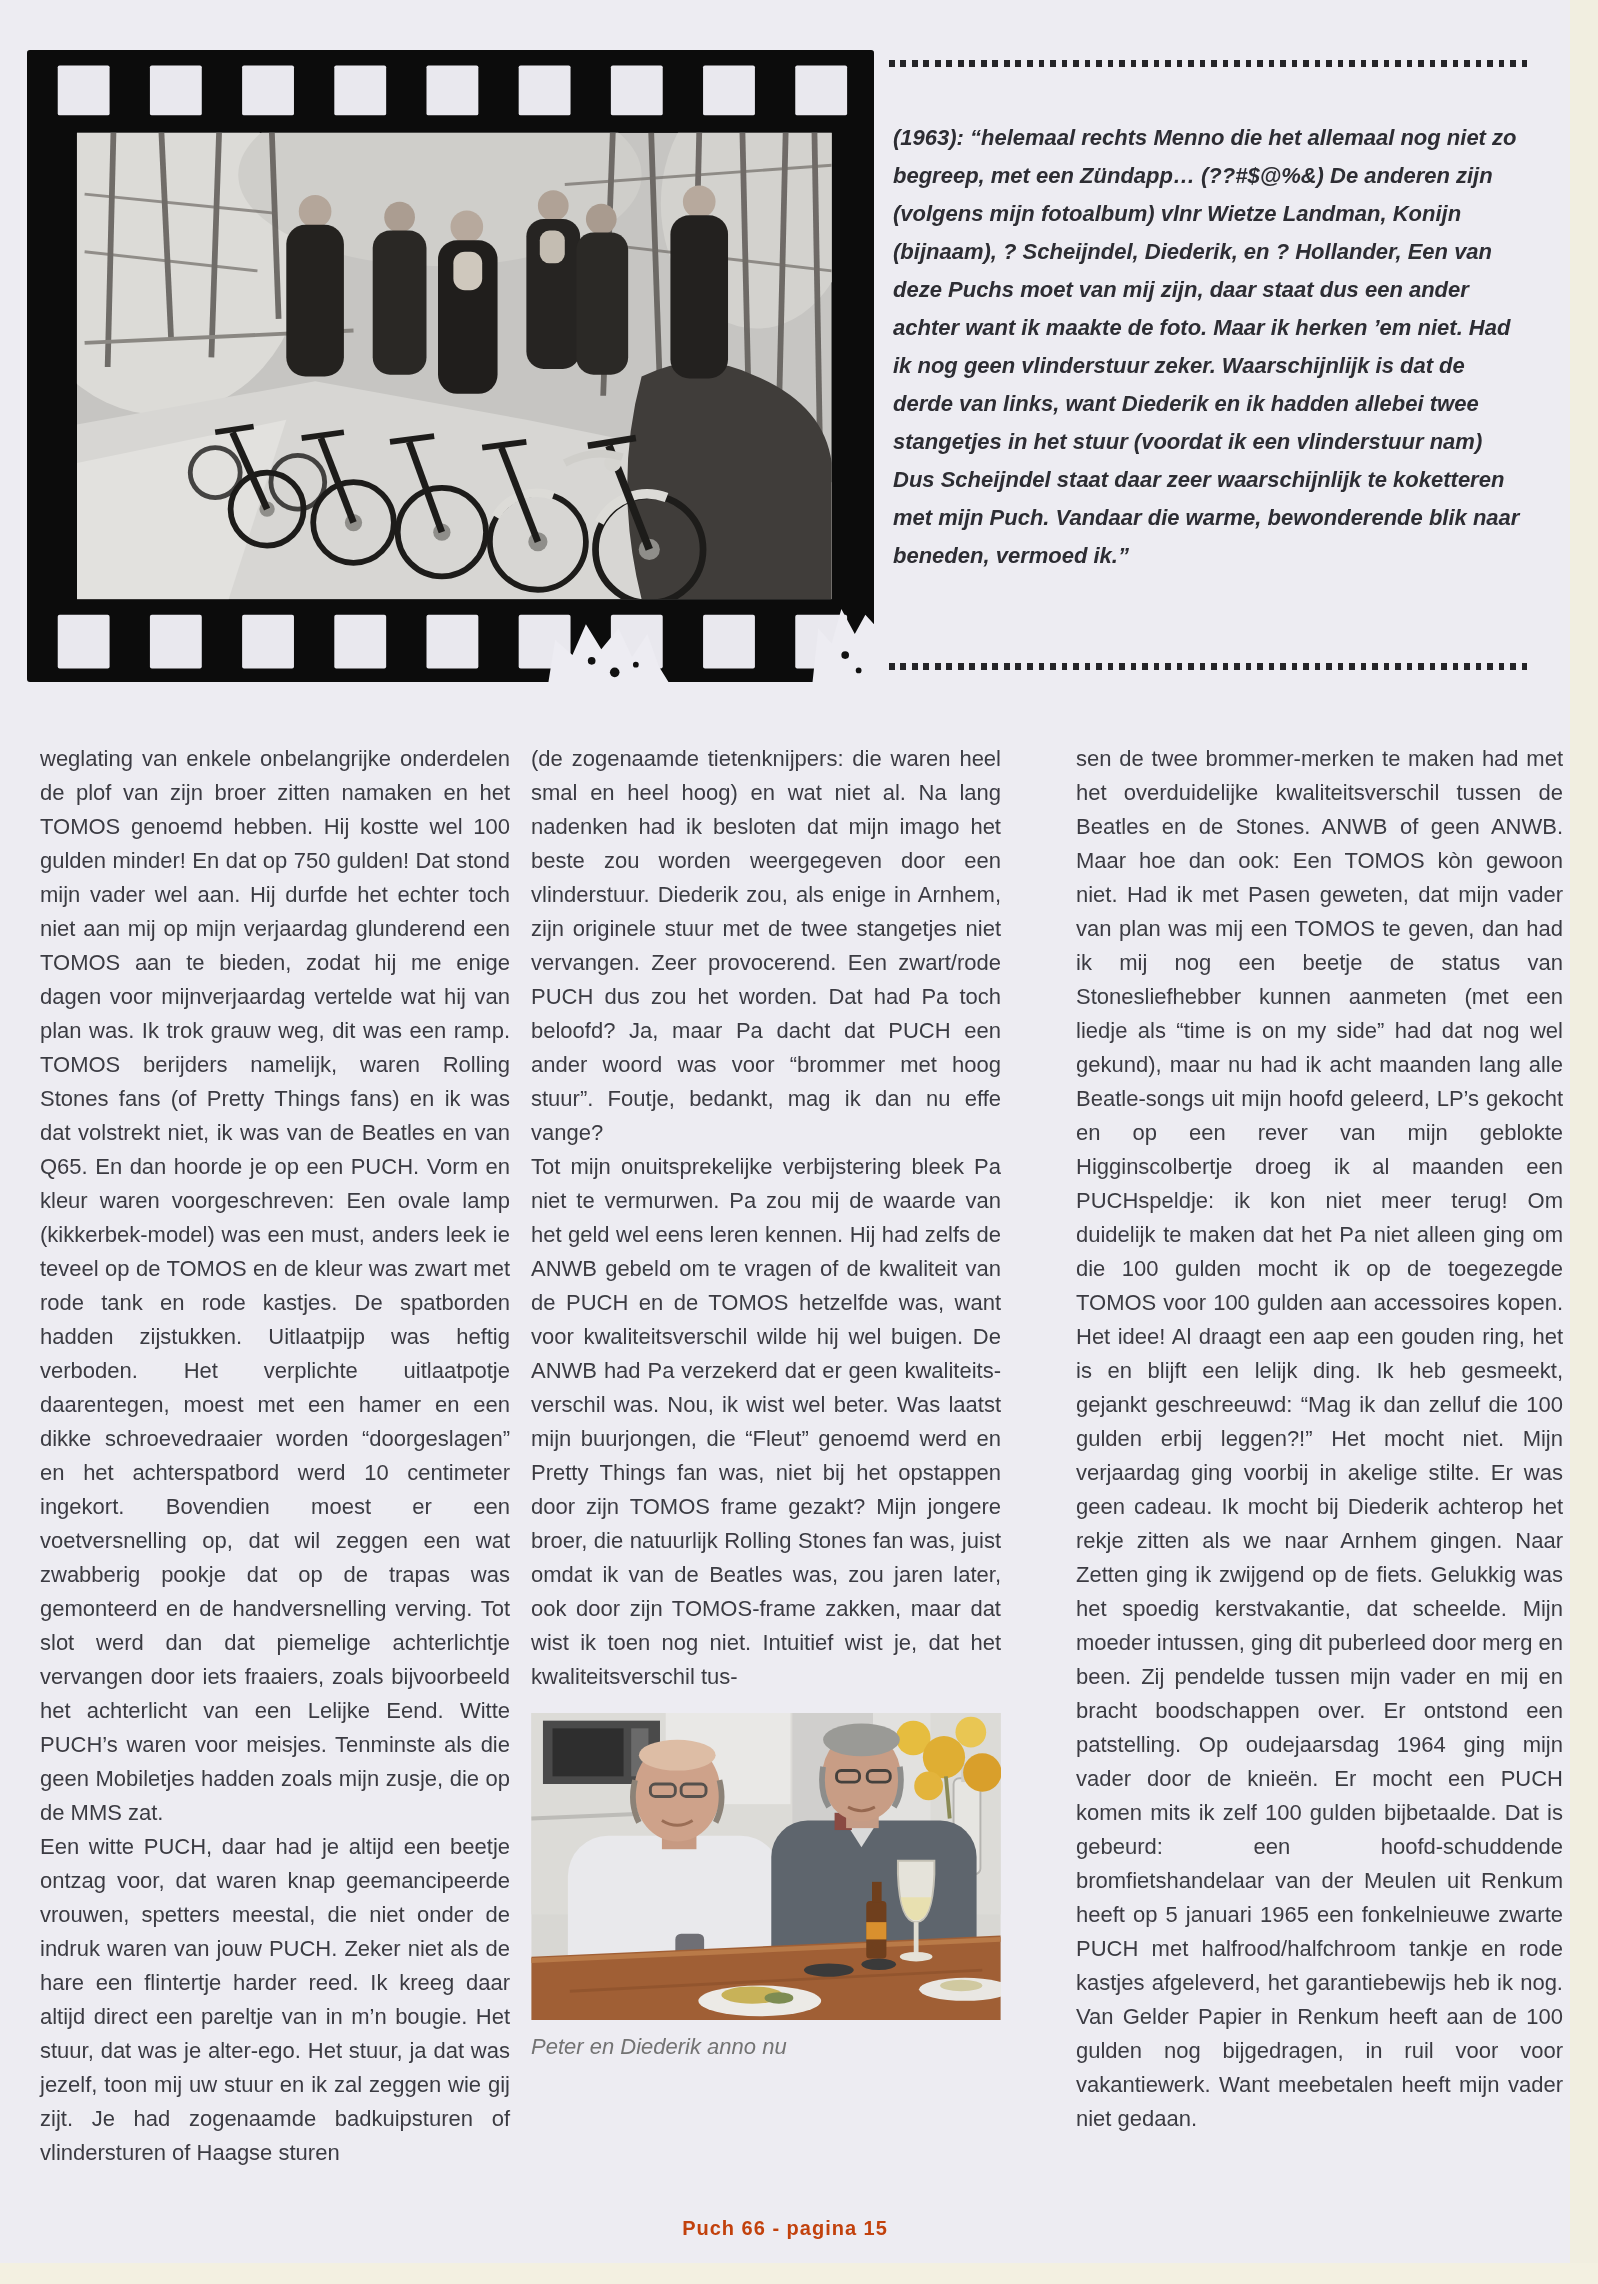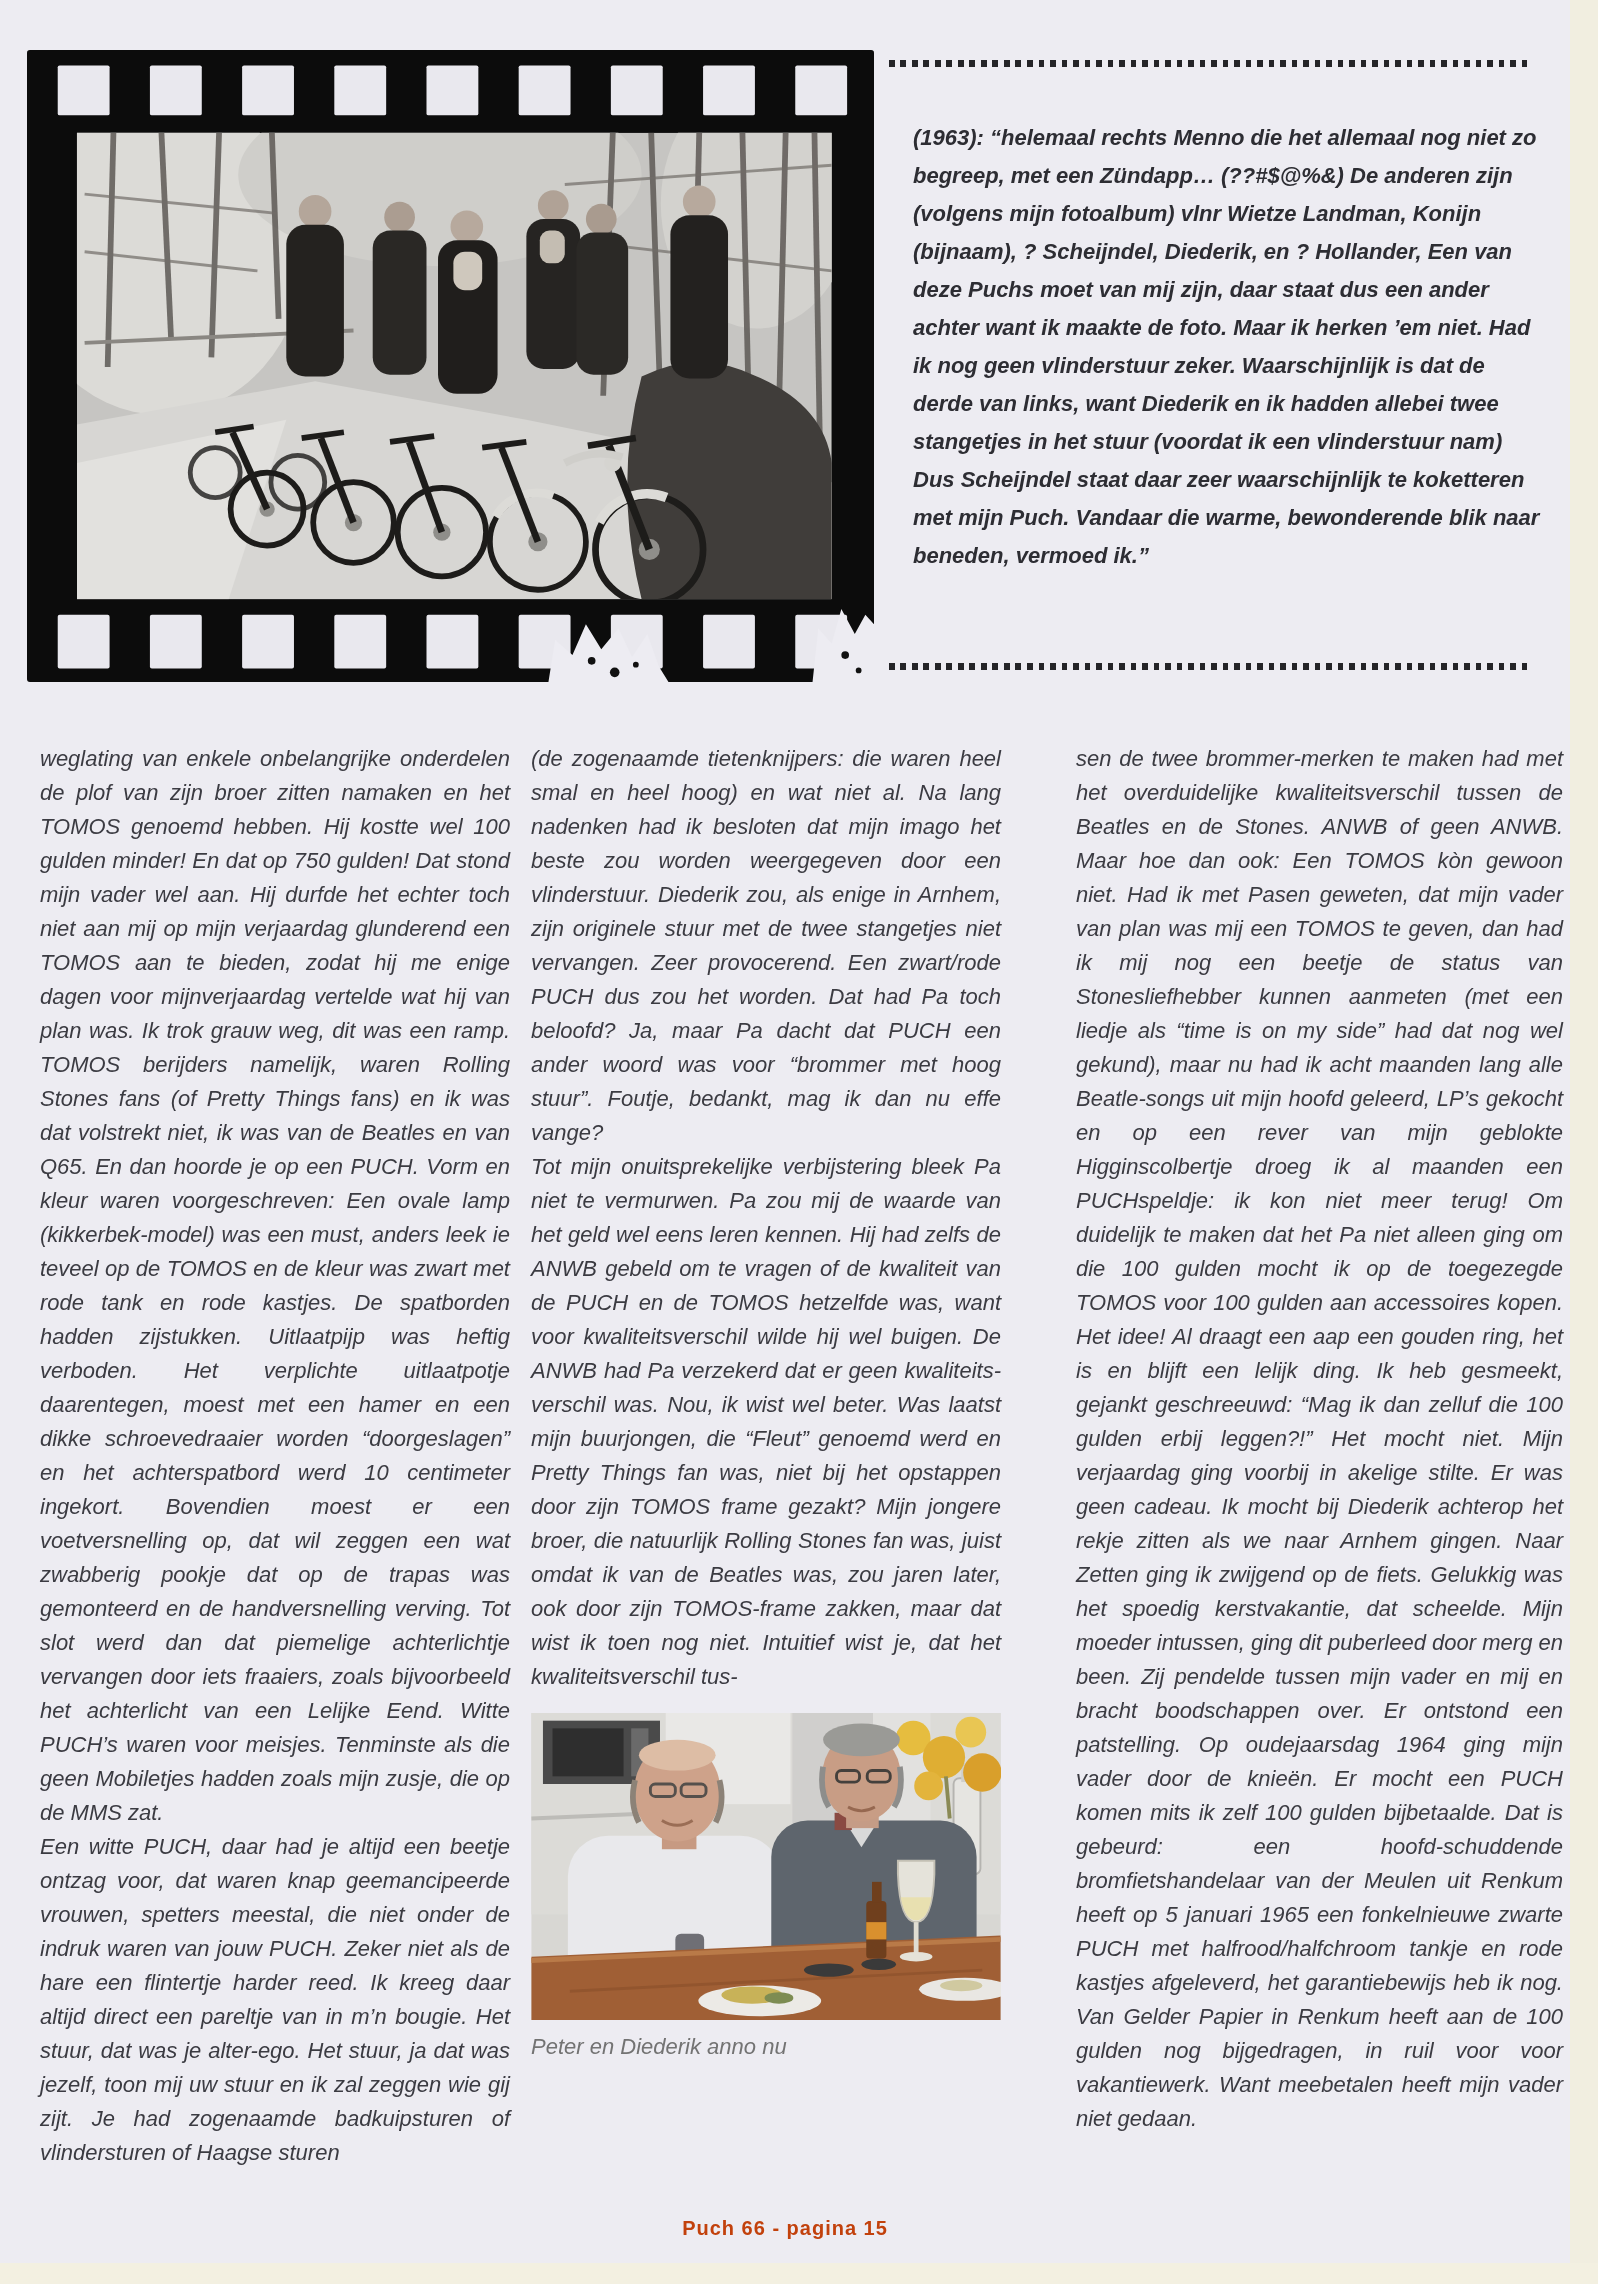--- a/index.html
+++ b/index.html
@@ -12,28 +12,28 @@
   .edge-right{position:absolute;right:0;top:0;width:29px;height:2285px;background:#f1eee0;}
   .edge-bottom{position:absolute;left:0;top:2263px;width:1599px;height:21px;background:#f3f0e1;}
 
   .filmstrip{position:absolute;left:27px;top:50px;width:847px;height:632px;}
 
   .dotted{position:absolute;height:6.7px;width:642px;left:889px;
     background:repeating-linear-gradient(90deg,#242428 0 5.8px,transparent 5.8px 11.5px);}
   .dotted.top{top:60px;}
   .dotted.bottom{top:663px;}
 
-  .quote-block{position:absolute;left:913px;top:119px;width:636px;}
+  .quote-block{position:absolute;left:893px;top:119px;width:636px;}
   .quote-block p{margin:0;font-style:italic;color:#2d2d33;}
   .quote-text{font-size:22px;line-height:38px;font-weight:bold;}
   .byline{font-size:22px;line-height:37px;font-weight:bold;}
   .byline.first{margin-top:23px !important;}
 
   .col{position:absolute;top:742px;text-align:justify;font-size:22px;line-height:34px;color:#3b3b42;}
-  .col p{margin:0;font-style:italic;}
+  .col p{margin:0;}
   .col1{left:40px;width:470px;}
   .col2{left:531px;width:470px;}
   .col3{left:1076px;width:487px;}
 
   .mid-photo{display:block;margin-top:19px;}
   .caption{font-style:italic;font-size:22px;line-height:29px;color:#737373;margin-top:11.5px !important;text-align:left;}
 
   .footer{position:absolute;left:0;top:2217px;width:1570px;text-align:center;
     font-size:20px;font-weight:bold;color:#c2410c;letter-spacing:1px;}
 </style>

